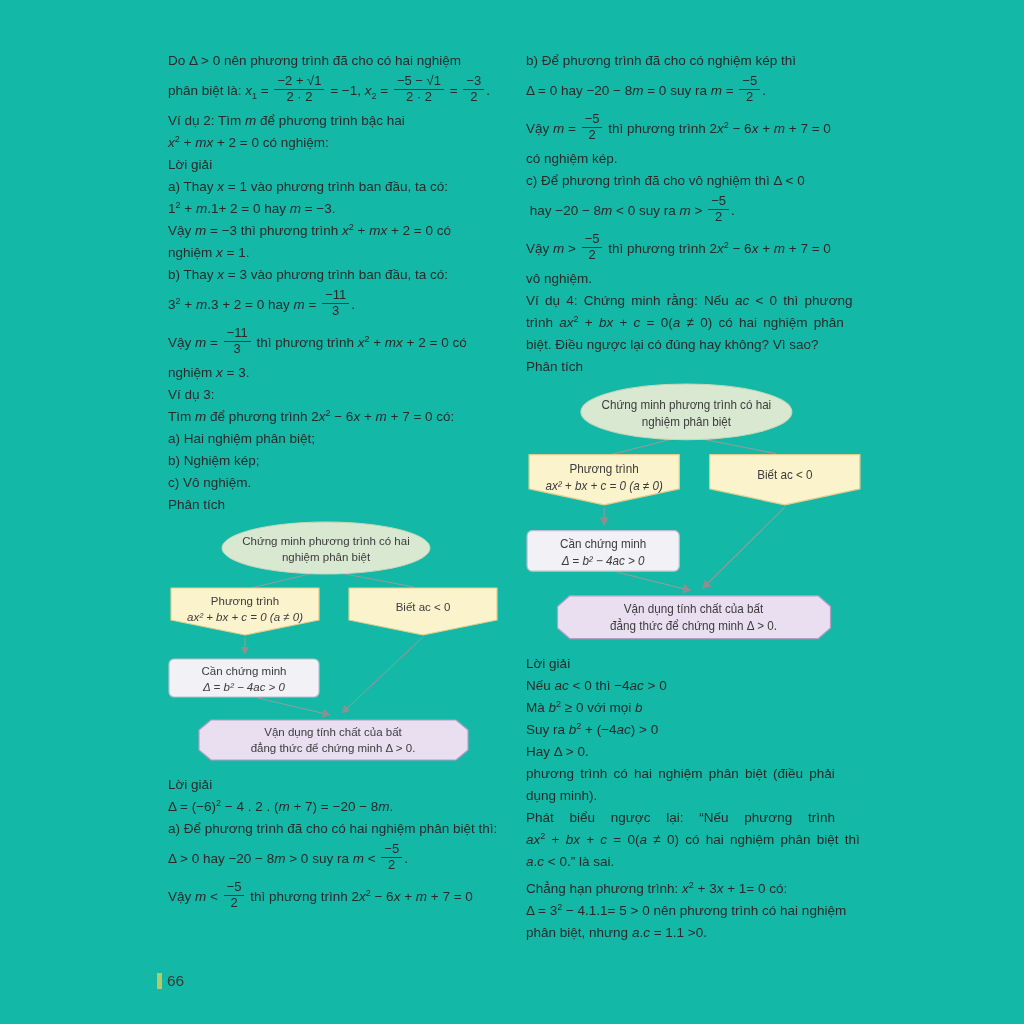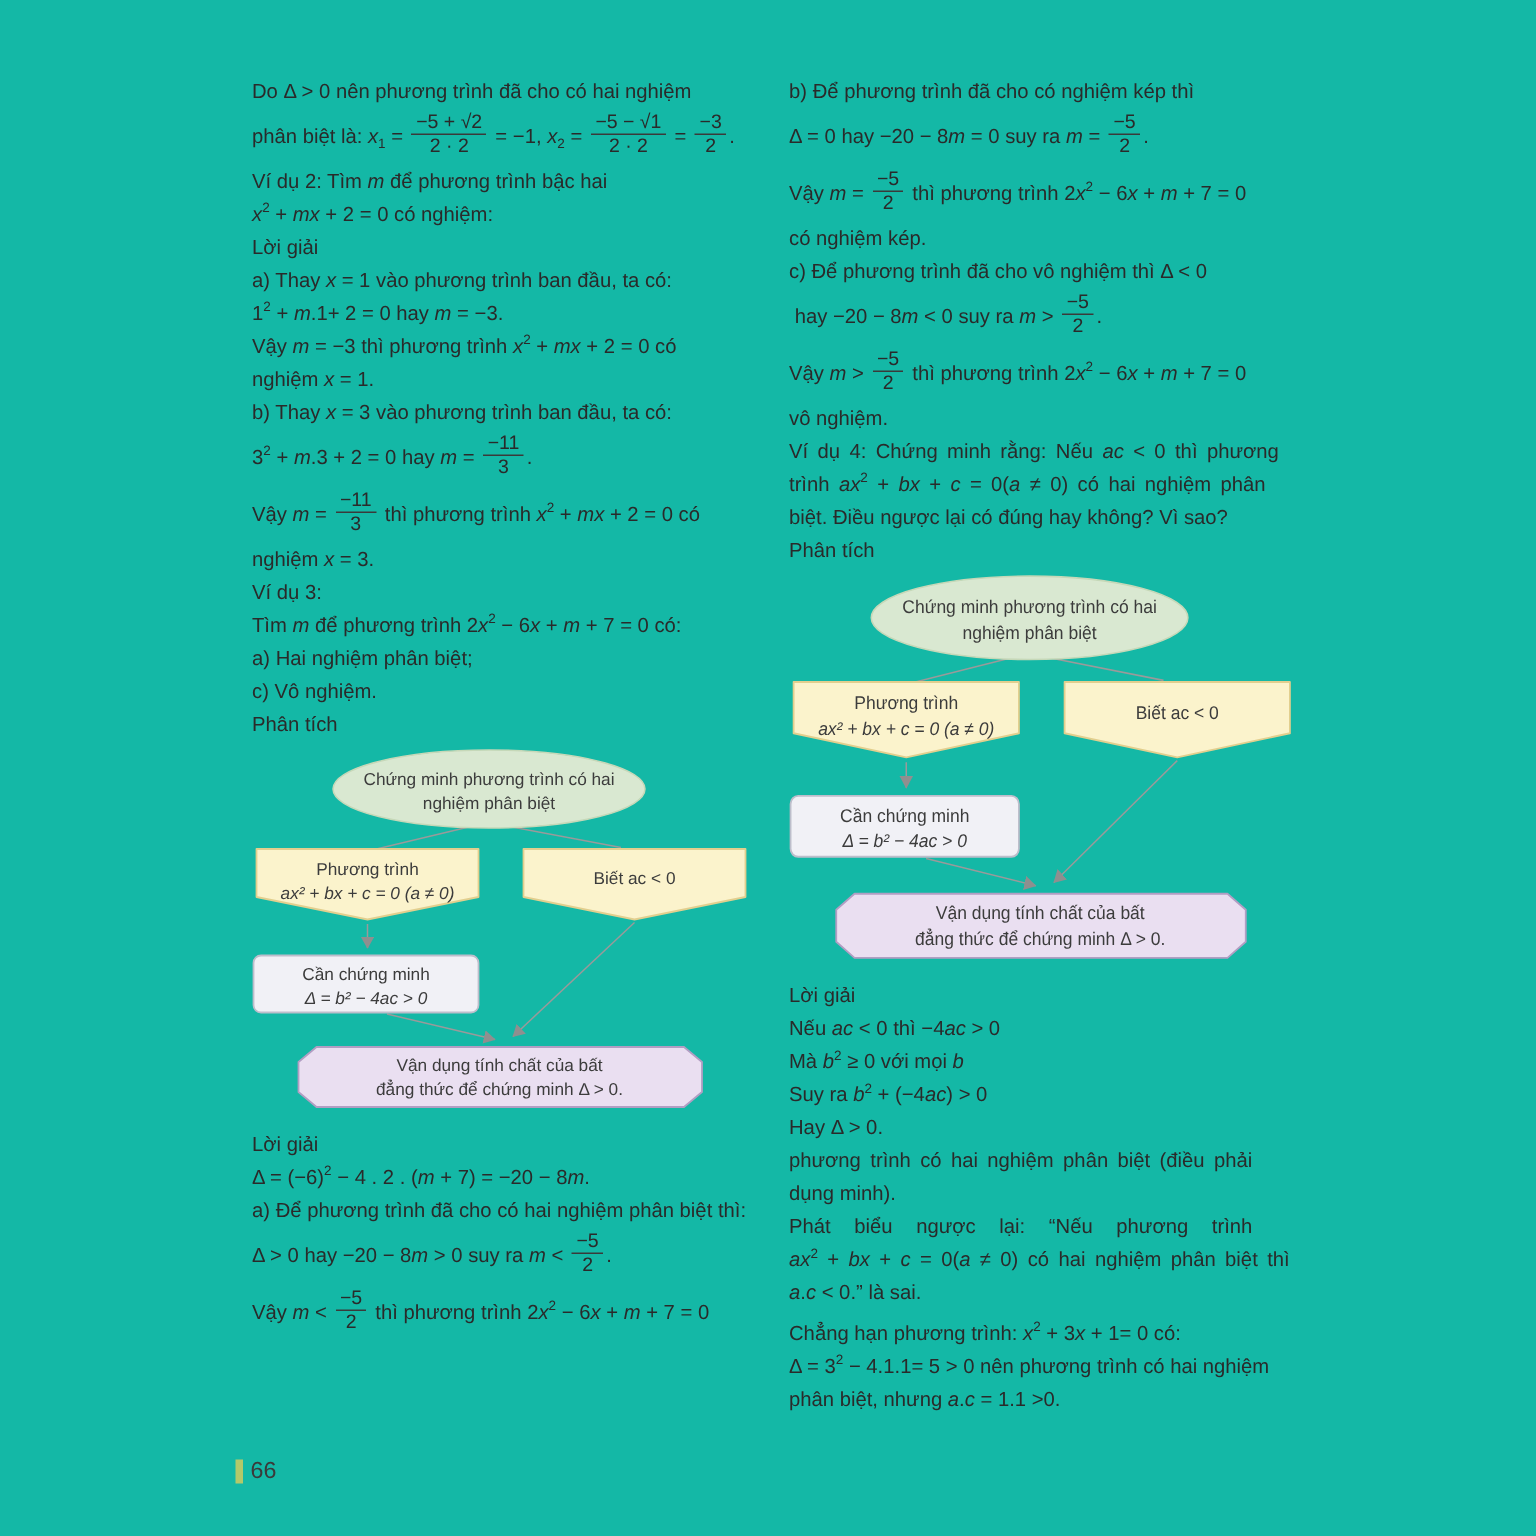--- a/index.html
+++ b/index.html
@@ -33,21 +33,21 @@
   .pagenum{font-size:15.5px;color:#3a3a3a;}
 </style>
 </head>
 <body>
 
 <div class="page">
 
   <div class="col" id="col-left">
     <div class="line rich">Do Δ &gt; 0 nên phương trình đã cho có hai nghiệm</div>
     <div class="line rich fr">phân biệt là: <i>x</i><sub>1</sub> = <span class="frac">
-          <span class="num">−5 + √2</span>
+          <span class="num">−2 + √1</span>
           <span class="den">2 · 2</span>
         </span> = −1, <i>x</i><sub>2</sub> = <span class="frac">
           <span class="num">−5 − √1</span>
           <span class="den">2 · 2</span>
         </span> = <span class="frac">
           <span class="num">−3</span>
           <span class="den">2</span>
         </span>.</div>
     <div class="line rich"><b>Ví dụ 2:</b> Tìm <i>m</i> để phương trình bậc hai</div>
     <div class="line rich"><i>x</i><sup>2</sup> + <i>mx</i> + 2 = 0 có nghiệm:</div>
@@ -62,20 +62,21 @@
           <span class="den">3</span>
         </span>.</div>
     <div class="line rich fr">Vậy <i>m</i> = <span class="frac">
           <span class="num">−11</span>
           <span class="den">3</span>
         </span> thì phương trình <i>x</i><sup>2</sup> + <i>mx</i> + 2 = 0 có</div>
     <div class="line rich">nghiệm <i>x</i> = 3.</div>
     <div class="line rich"><b>Ví dụ 3:</b></div>
     <div class="line rich">Tìm <i>m</i> để phương trình 2<i>x</i><sup>2</sup> − 6<i>x</i> + <i>m</i> + 7 = 0 có:</div>
     <div class="line rich">a) Hai nghiệm phân biệt;</div>
+    <div class="line rich">b) Nghiệm kép;</div>
     <div class="line rich">c) Vô nghiệm.</div>
     <div class="line rich"><b>Phân tích</b></div>
 
     <svg class="flow" width="335" height="245" viewBox="0 0 335 245">
       <defs>
         <marker id="ah" markerWidth="10" markerHeight="10" refX="7.5" refY="4.5" orient="auto">
           <path d="M0,0 L8,4.5 L0,9 Z" fill="#8f8f8f"></path>
         </marker>
       </defs>
       <g stroke="#9a9a9a" fill="none" stroke-width="1">

